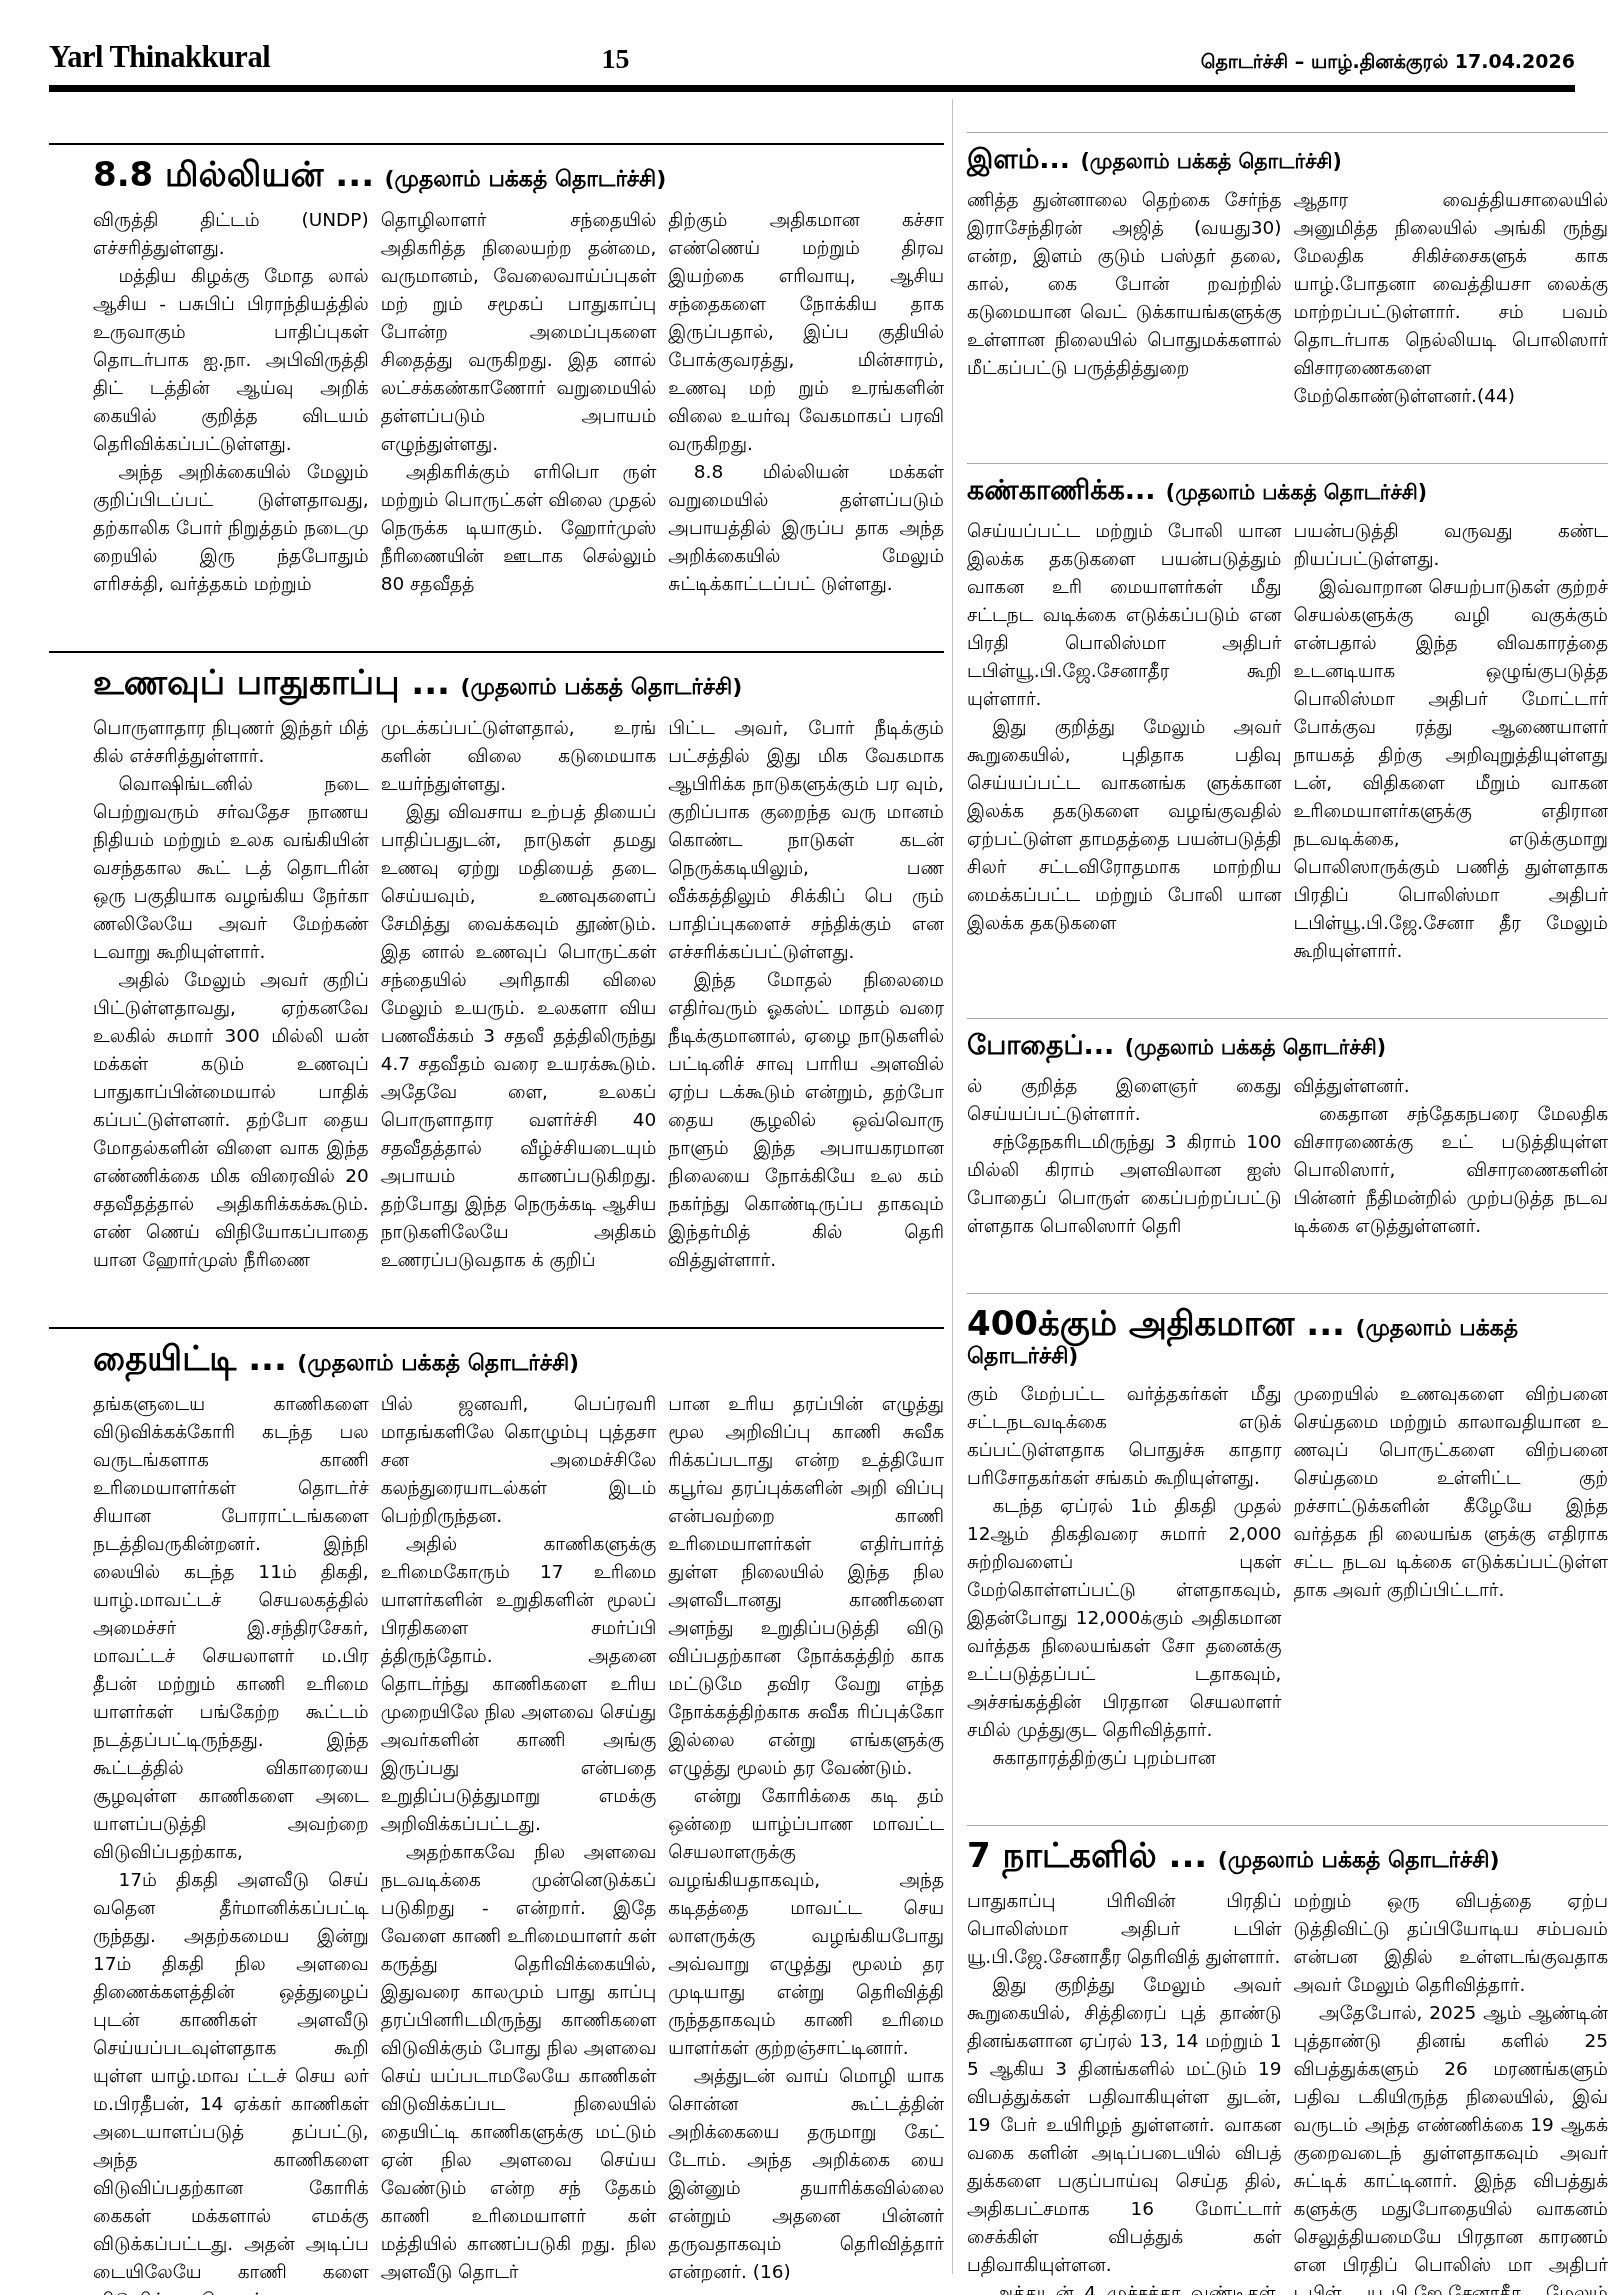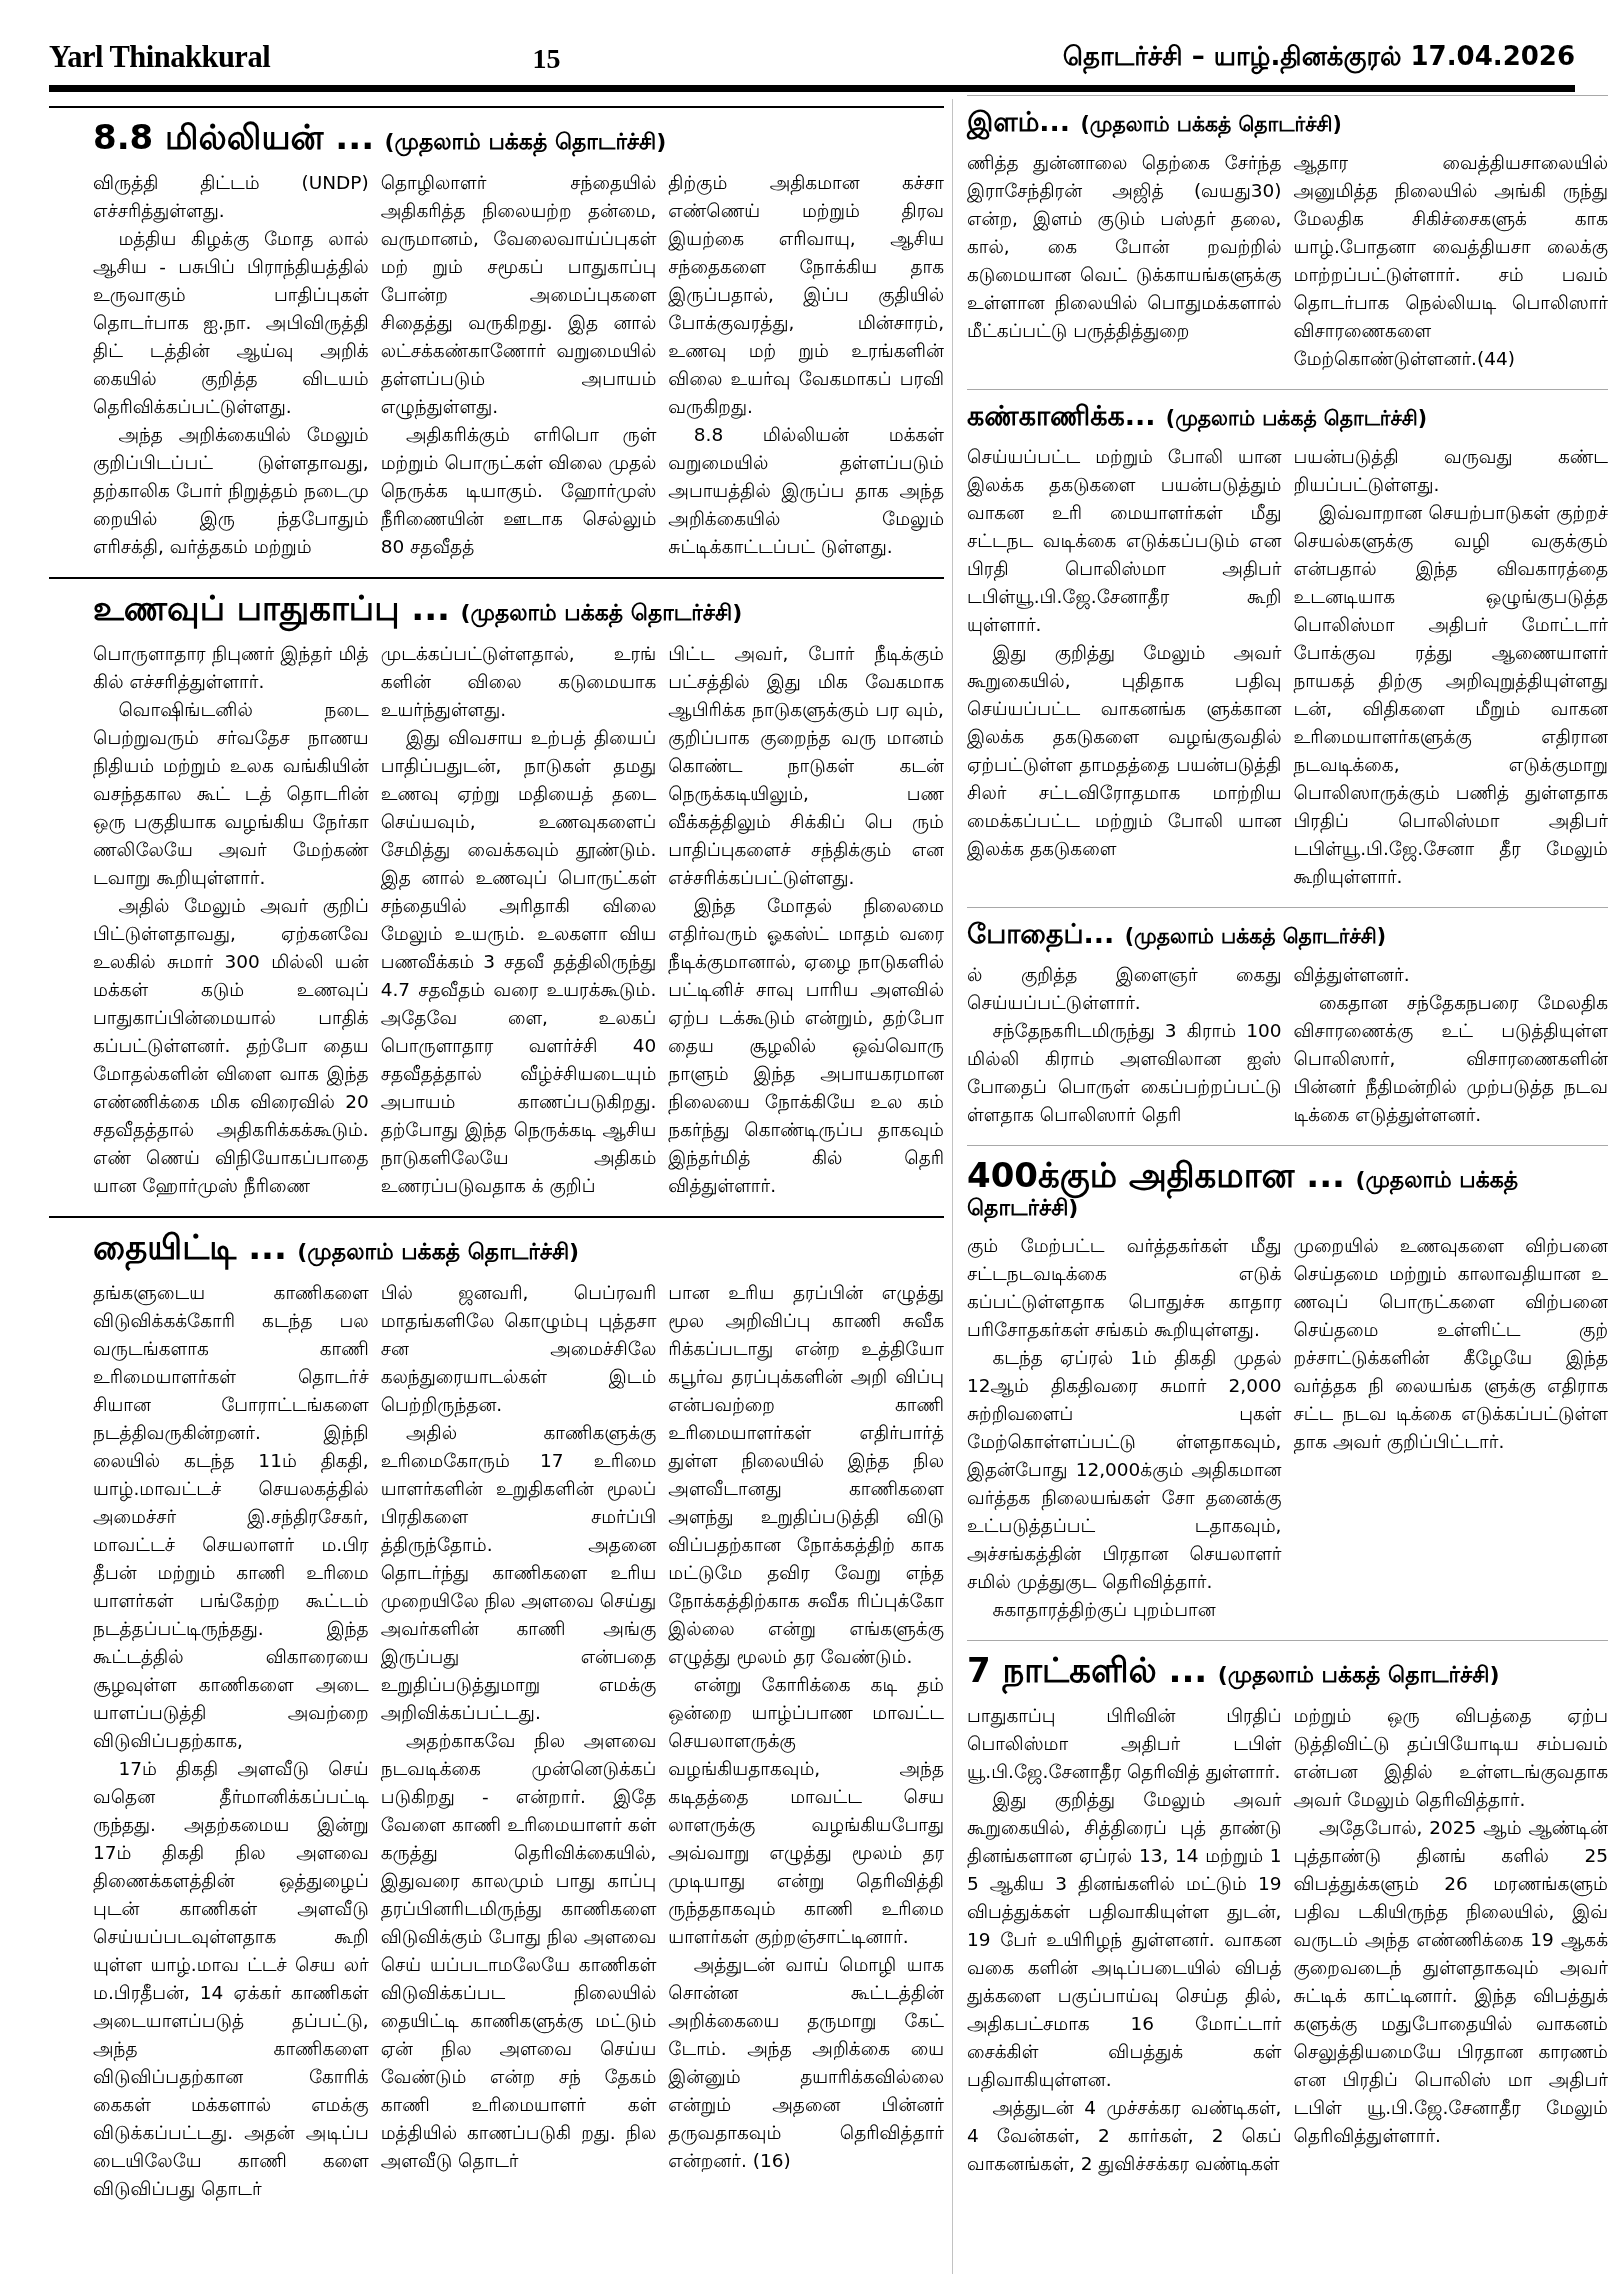--- a/index.html
+++ b/index.html
@@ -14,34 +14,34 @@
   
   .header {
     position:absolute; left:49px; top:40px; width:1526px;
     display:flex; align-items:flex-end; justify-content:space-between;
   }
   .masthead {
     font-family:"Liberation Serif", serif;
     font-size:30.5px; font-weight:700; letter-spacing:-0.5px;
   }
   .page-number { font-size:28px; font-weight:700; transform:translateX(-120px);font-family:Liberation Serif, serif; }
-  .edition-info { font-size:26px; font-weight:700; }
+  .edition-info { font-size:19px; font-weight:700; }
   .header-rule {
     position:absolute; left:49px; top:85px; width:1526px; height:6.5px;
     background:#000;
   }
   
   .left-zone  { position:absolute; left:49px;  top:106px; width:895px; }
   .right-zone { position:absolute; left:967px; top:95px; width:641px; }
   .v-divider  {
     position:absolute; left:952px; top:99px; width:1.4px; height:2175px;
     background:#c2c2c2;
   }
   
-  .article { border-top:2.8px solid #000; padding-top:5.6px; }
+  .article { border-top:2.8px solid #000; padding-top:5.6px;margin-top:37px; }
   .left-zone .article { padding-left:44px; }
   .right-zone .article { border-top:1.9px solid #a8a8a8; }
   .headline { margin:4.6px 0 12px 0; line-height:1.15; }
   .hl-main { font-size:34px; font-weight:700; }
   .hl-sub  { font-size:22px; font-weight:700; margin-left:6.5px; }
   .headline.small .hl-main { font-size:27px; }
   .headline.small .hl-sub  { font-size:20.4px; }
   .cols { display:flex; gap:12px; padding-bottom:15.7px; }
   .col  { flex:1; font-size:18.5px; line-height:28px; text-align:justify; }
   .col p.para { margin:0; text-indent:25.4px; }

